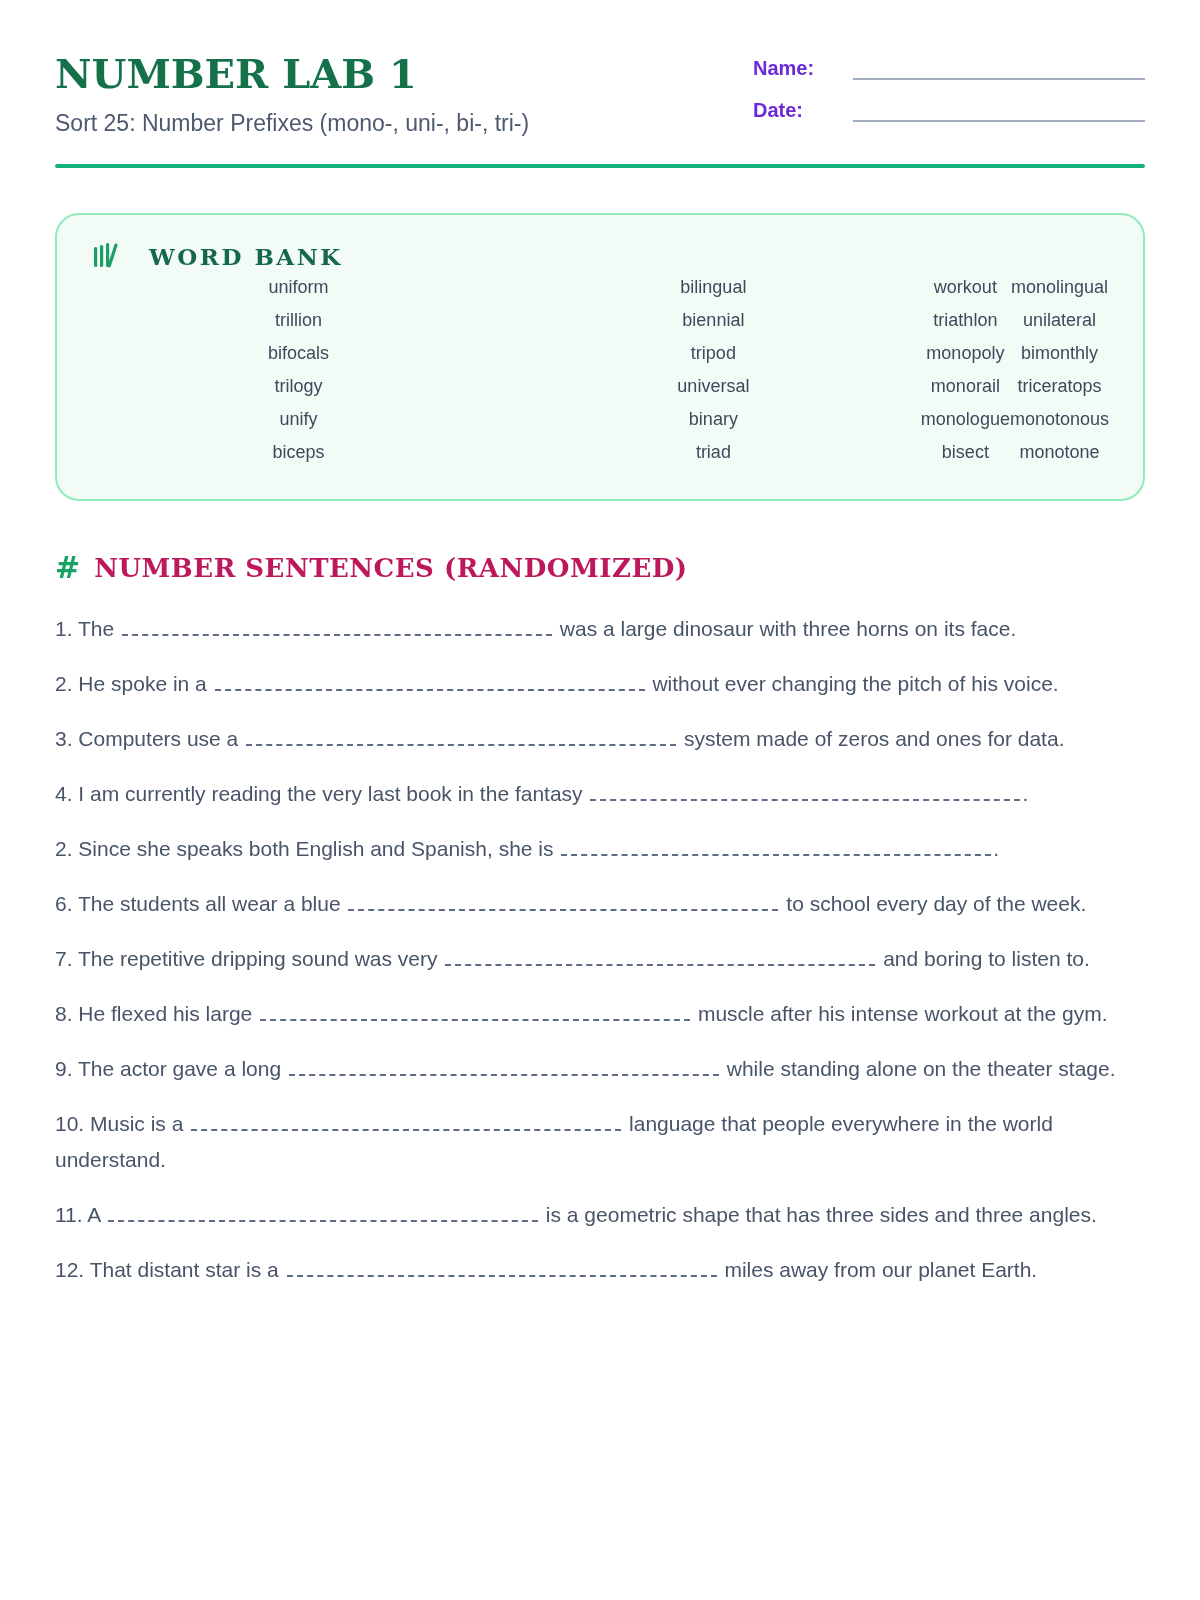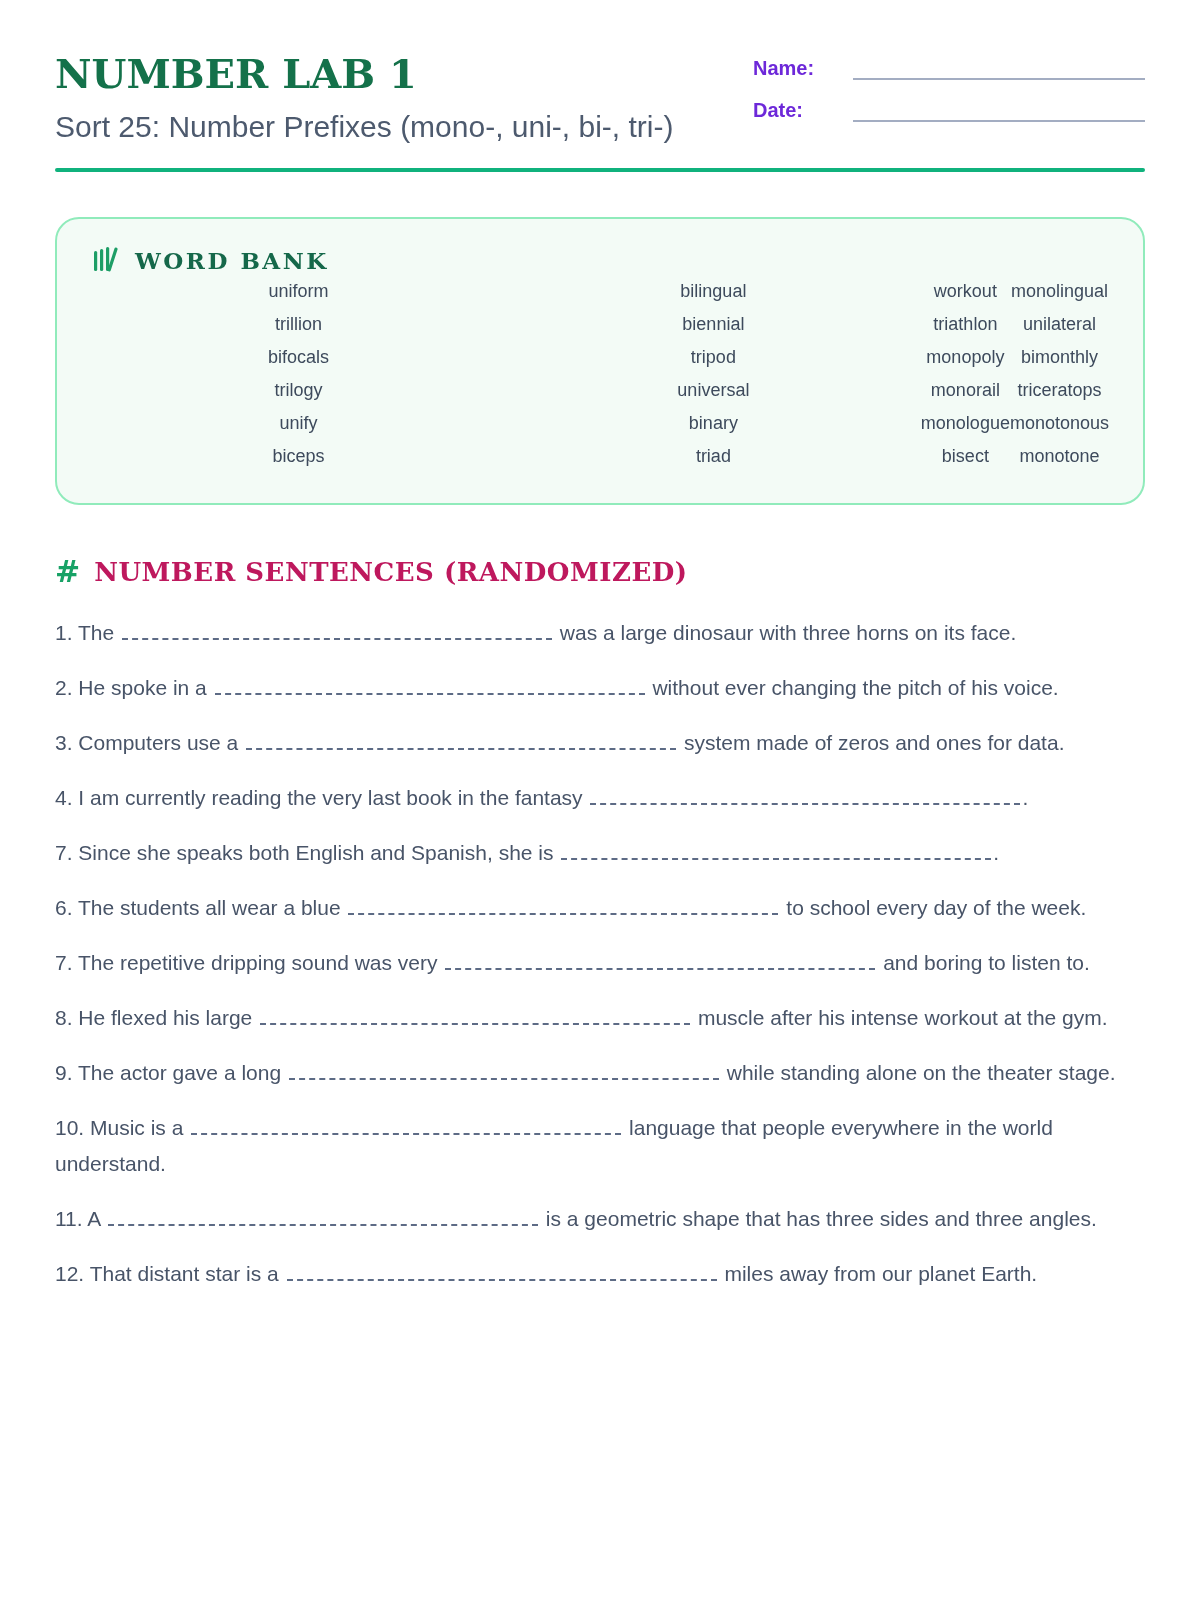--- a/index.html
+++ b/index.html
@@ -19,21 +19,21 @@
   .page-title {
     font-family: "DejaVu Serif", serif;
     font-weight: 700;
     font-size: 40px;
     letter-spacing: 0px;
     color: #14714a;
     line-height: 1.1;
   }
   .page-subtitle {
     margin-top: 14px;
-    font-size: 30px;
+    font-size: 23px;
     color: #4d5a6e;
   }
   .namedate { width: 392px; padding-top: 4px; }
   .nd-row { display: flex; align-items: flex-end; margin-bottom: 18px; }
   .nd-label {
     color: #6d28d9;
     font-weight: 700;
     font-size: 20px;
     width: 100px;
     flex: 0 0 auto;
@@ -52,21 +52,21 @@
   }
 
   
   .word-bank {
     margin-top: 45px;
     border: 2px solid #90ebbb;
     background: #f3fbf6;
     border-radius: 24px;
     padding: 26px 34px 30px 34px;
   }
-  .wb-header { display: flex; align-items: center; gap: 14px; }
+  .wb-header { display: flex; align-items: center; gap: 28px; }
   .wb-title {
     font-family: "DejaVu Serif", serif;
     font-weight: 700;
     font-size: 23px;
     letter-spacing: 2.5px;
     color: #15684a;
   }
   .wb-icon { display: inline-block; width: 30px; height: 30px; }
   .wb-grid {
     margin-top: 0;
@@ -187,21 +187,21 @@
   <div class="section-heading">
     <span class="hash-icon">#</span>
     <span class="section-title">NUMBER SENTENCES (RANDOMIZED)</span>
   </div>
 
   <div class="sentences">
     <p class="sentence"><span>1. The </span><span class="blank"></span><span> was a large dinosaur with three horns on its face.</span></p>
     <p class="sentence"><span>2. He spoke in a </span><span class="blank"></span><span> without ever changing the pitch of his voice.</span></p>
     <p class="sentence"><span>3. Computers use a </span><span class="blank"></span><span> system made of zeros and ones for data.</span></p>
     <p class="sentence"><span>4. I am currently reading the very last book in the fantasy </span><span class="blank"></span><span>.</span></p>
-    <p class="sentence"><span>7. Since she speaks both English and Spanish, she is </span><span class="blank"></span><span>.</span></p>
+    <p class="sentence"><span>2. Since she speaks both English and Spanish, she is </span><span class="blank"></span><span>.</span></p>
     <p class="sentence"><span>6. The students all wear a blue </span><span class="blank"></span><span> to school every day of the week.</span></p>
     <p class="sentence"><span>7. The repetitive dripping sound was very </span><span class="blank"></span><span> and boring to listen to.</span></p>
     <p class="sentence"><span>8. He flexed his large </span><span class="blank"></span><span> muscle after his intense workout at the gym.</span></p>
     <p class="sentence"><span>9. The actor gave a long </span><span class="blank"></span><span> while standing alone on the theater stage.</span></p>
     <p class="sentence"><span>10. Music is a </span><span class="blank"></span><span> language that people everywhere in the world understand.</span></p>
     <p class="sentence"><span>11. A </span><span class="blank"></span><span> is a geometric shape that has three sides and three angles.</span></p>
     <p class="sentence"><span>12. That distant star is a </span><span class="blank"></span><span> miles away from our planet Earth.</span></p>
   </div>
 
 </div>

